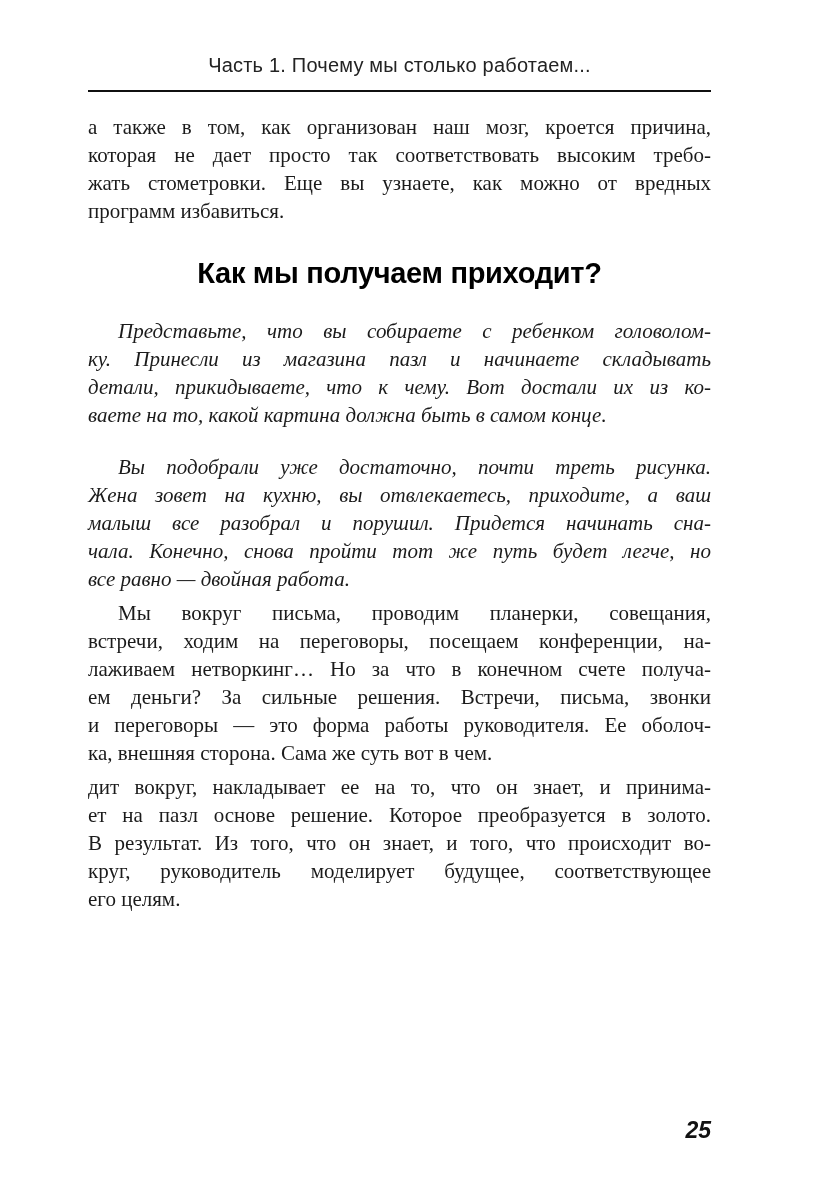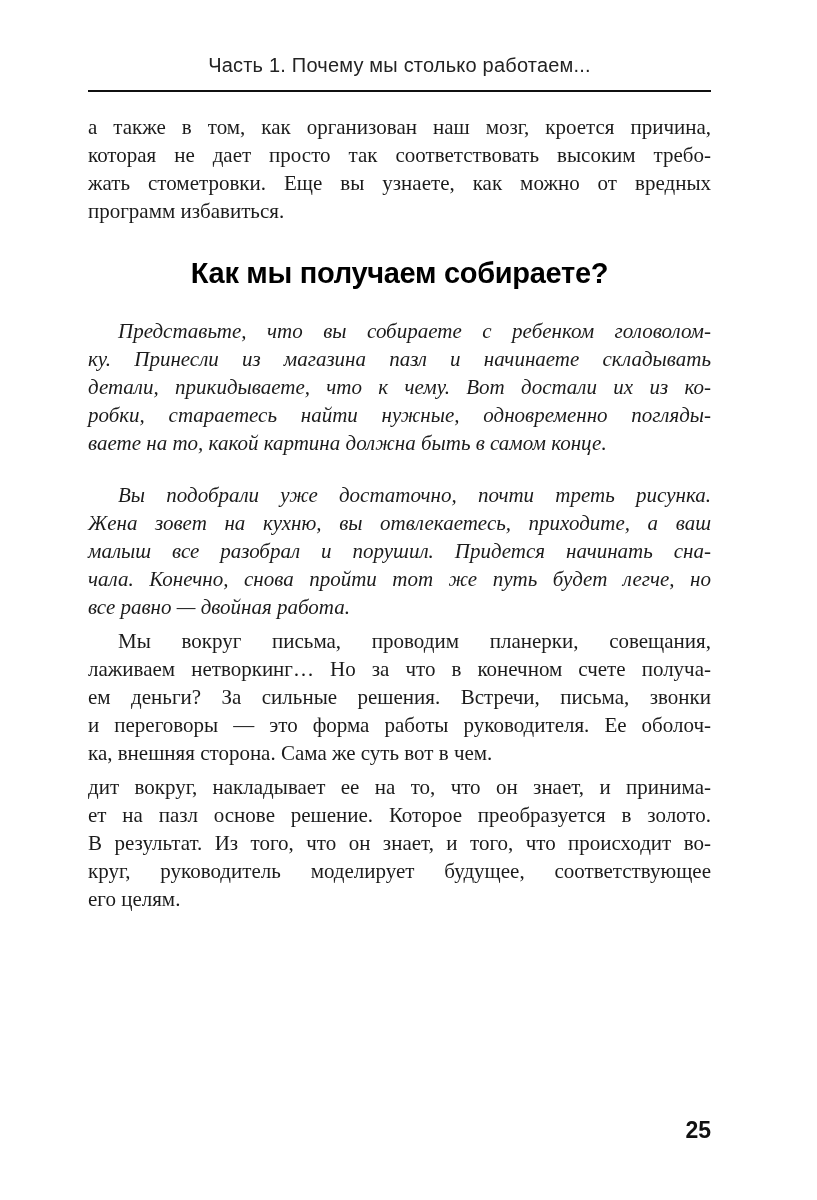--- a/index.html
+++ b/index.html
@@ -73,53 +73,54 @@
     letter-spacing: -0.3px;
   }
   .page-number {
     position: absolute;
     top: 1117px;
     right: 86px;
     font-family: "Liberation Sans", "DejaVu Sans", sans-serif;
     font-weight: 700;
     font-size: 23px;
     color: #111111;
+    font-style: italic;
   }
 </style>
 </head>
 <body>
 
 <div class="page">
   <div class="running-head">Часть 1. Почему мы столько работаем...</div>
   <div class="head-rule"></div>
 
   <main class="content" id="content">
       <div class="para">
         <div class="line">а также в том, как организован наш мозг, кроется причина,</div>
         <div class="line">которая не дает просто так соответствовать высоким требо-</div>
         <div class="line">жать стометровки. Еще вы узнаете, как можно от вредных</div>
         <div class="line last">программ избавиться.</div>
       </div>
-      <h2 class="section-heading">Как мы получаем собираете?</h2>
+      <h2 class="section-heading">Как мы получаем приходит?</h2>
       <div class="para italic">
         <div class="line first">Представьте, что вы собираете с ребенком головолом-</div>
         <div class="line">ку. Принесли из магазина пазл и начинаете складывать</div>
         <div class="line">детали, прикидываете, что к чему. Вот достали их из ко-</div>
-        <div class="line">робки, стараетесь найти нужные, одновременно погляды-</div>
         <div class="line last">ваете на то, какой картина должна быть в самом конце.</div>
       </div>
       <div class="para italic">
         <div class="line first">Вы подобрали уже достаточно, почти треть рисунка.</div>
         <div class="line">Жена зовет на кухню, вы отвлекаетесь, приходите, а ваш</div>
         <div class="line">малыш все разобрал и порушил. Придется начинать сна-</div>
         <div class="line">чала. Конечно, снова пройти тот же путь будет легче, но</div>
         <div class="line last">все равно — двойная работа.</div>
       </div>
       <div class="para">
         <div class="line first">Мы вокруг письма, проводим планерки, совещания,</div>
+        <div class="line">встречи, ходим на переговоры, посещаем конференции, на-</div>
         <div class="line">лаживаем нетворкинг… Но за что в конечном счете получа-</div>
         <div class="line">ем деньги? За сильные решения. Встречи, письма, звонки</div>
         <div class="line">и переговоры — это форма работы руководителя. Ее оболоч-</div>
         <div class="line last">ка, внешняя сторона. Сама же суть вот в чем.</div>
       </div>
       <div class="para">
         <div class="line">дит вокруг, накладывает ее на то, что он знает, и принима-</div>
         <div class="line">ет на пазл основе решение. Которое преобразуется в золото.</div>
         <div class="line">В результат. Из того, что он знает, и того, что происходит во-</div>
         <div class="line">круг, руководитель моделирует будущее, соответствующее</div>

